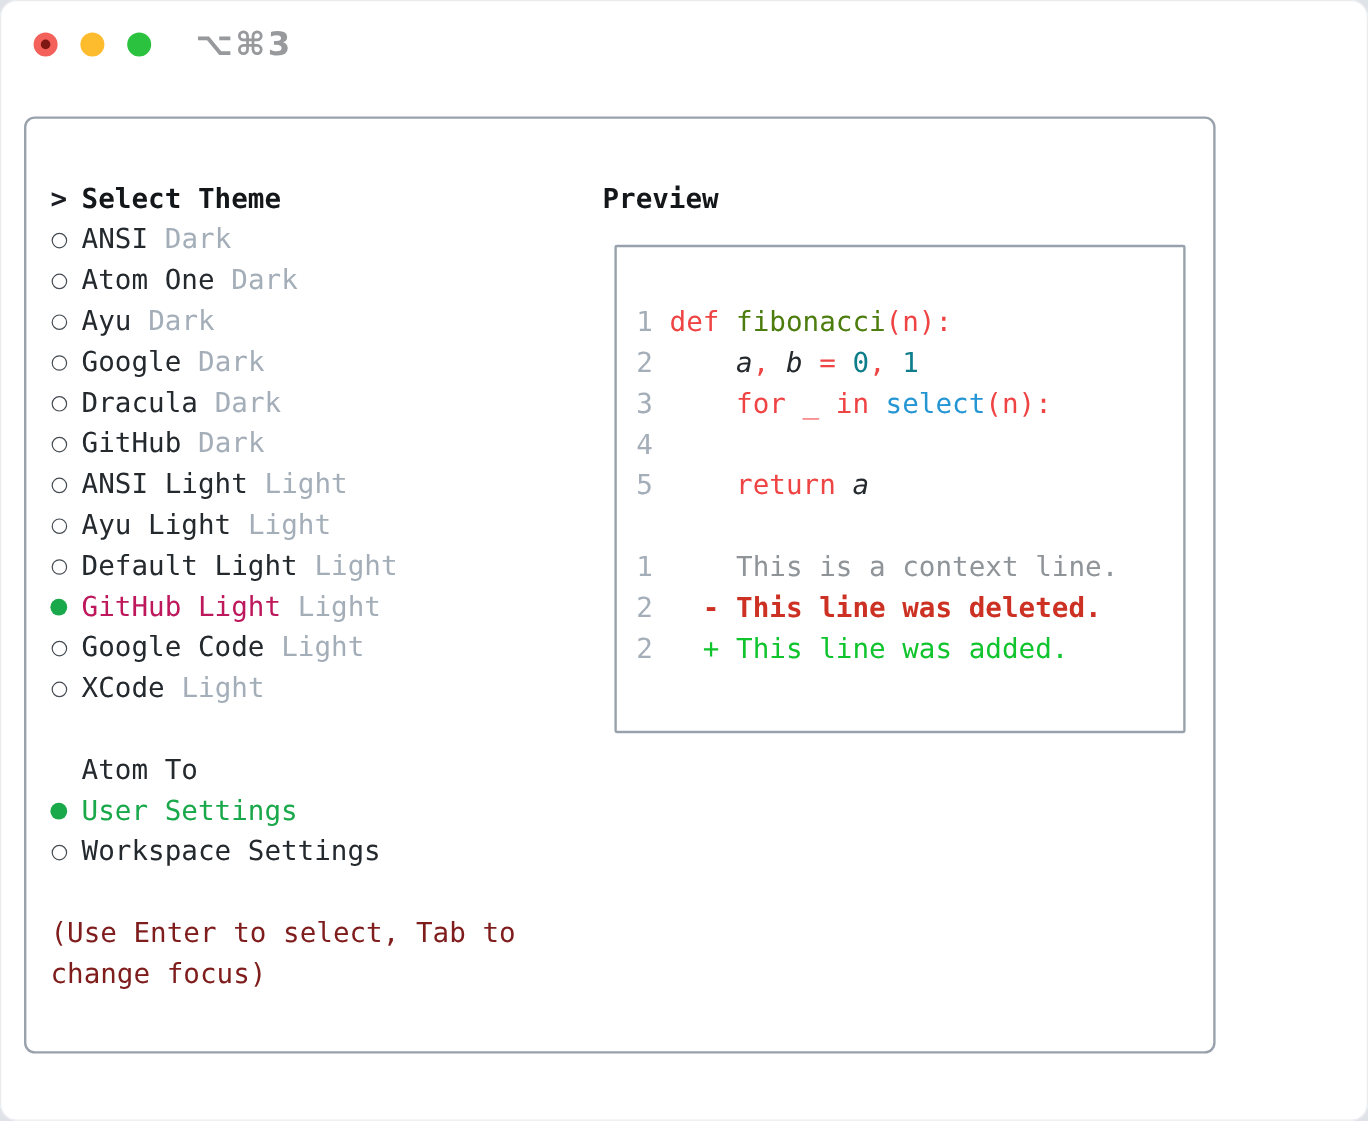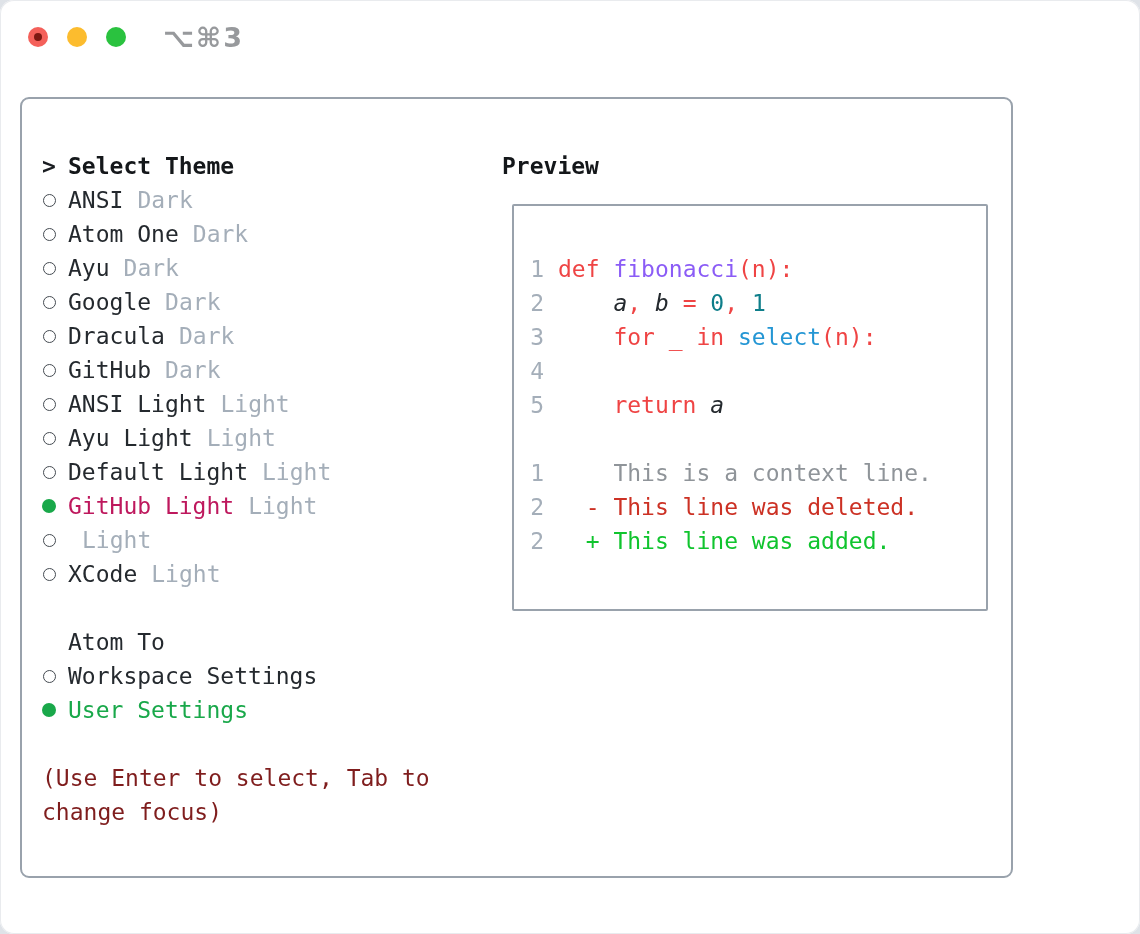--- a/index.html
+++ b/index.html
@@ -52,26 +52,26 @@
   .preview-box {
     margin-top: 21px; margin-left: 10px; width: 476px; height: 407px;
     border: 2px solid #99a2ac; border-radius: 2px;
     padding: 46px 0 0 16px; overflow: hidden; background: #fff;
   }
   .code-line { height: 34px; display: flex; align-items: center;
                font-size: 23px; line-height: 34px; white-space: pre; }
   .lnum { color: #a4aeb9; width: 14px; flex: 0 0 14px; text-align: right; margin-right: 14px; }
   .lcode { white-space: pre; }
   .tok-d   { color: #ef4444; }
-  .tok-f   { color: #8b5cf6; }
+  .tok-f   { color: #4d7c0f; }
   .tok-v   { color: #24292e; font-style: italic; }
   .tok-n   { color: #0e7e8a; }
   .tok-b   { color: #2496d4; }
   .tok-ctx { color: #8f9499; }
-  .tok-del { color: #cc3124; }
+  .tok-del { color: #cc3124; font-weight: bold; }
   .tok-add { color: #10c42e; }
 </style>
 </head>
 <body>
 
 <div class="window">
 
   <div class="titlebar">
     <div class="light light-close">
       <div class="dot"></div>
@@ -157,20 +157,21 @@
             <span class="marker">
               <span class="radio on"></span>
             </span>
             <span class="theme-name sel">GitHub Light</span>
             <span class="variant">Light</span>
           </div>
           <div class="row">
             <span class="marker">
               <span class="radio"></span>
             </span>
+            <span class="theme-name">Google Code</span>
             <span class="variant">Light</span>
           </div>
           <div class="row">
             <span class="marker">
               <span class="radio"></span>
             </span>
             <span class="theme-name">XCode</span>
             <span class="variant">Light</span>
           </div>
         </div>
@@ -178,29 +179,29 @@
       <div class="spacer"></div>
 
       <div class="row">
         <span class="marker"></span>
         <span>Atom To</span>
       </div>
 
       <div>
           <div class="row">
             <span class="marker">
+              <span class="radio on"></span>
+            </span>
+            <span class="apply-name sel">User Settings</span>
+          </div>
+          <div class="row">
+            <span class="marker">
               <span class="radio"></span>
             </span>
             <span class="apply-name">Workspace Settings</span>
-          </div>
-          <div class="row">
-            <span class="marker">
-              <span class="radio on"></span>
-            </span>
-            <span class="apply-name sel">User Settings</span>
           </div>
         </div>
 
       <div class="hint">
         <div>(Use Enter to select, Tab to</div>
         <div>change focus)</div>
       </div>
     </div>
 
     <div class="right-panel">

